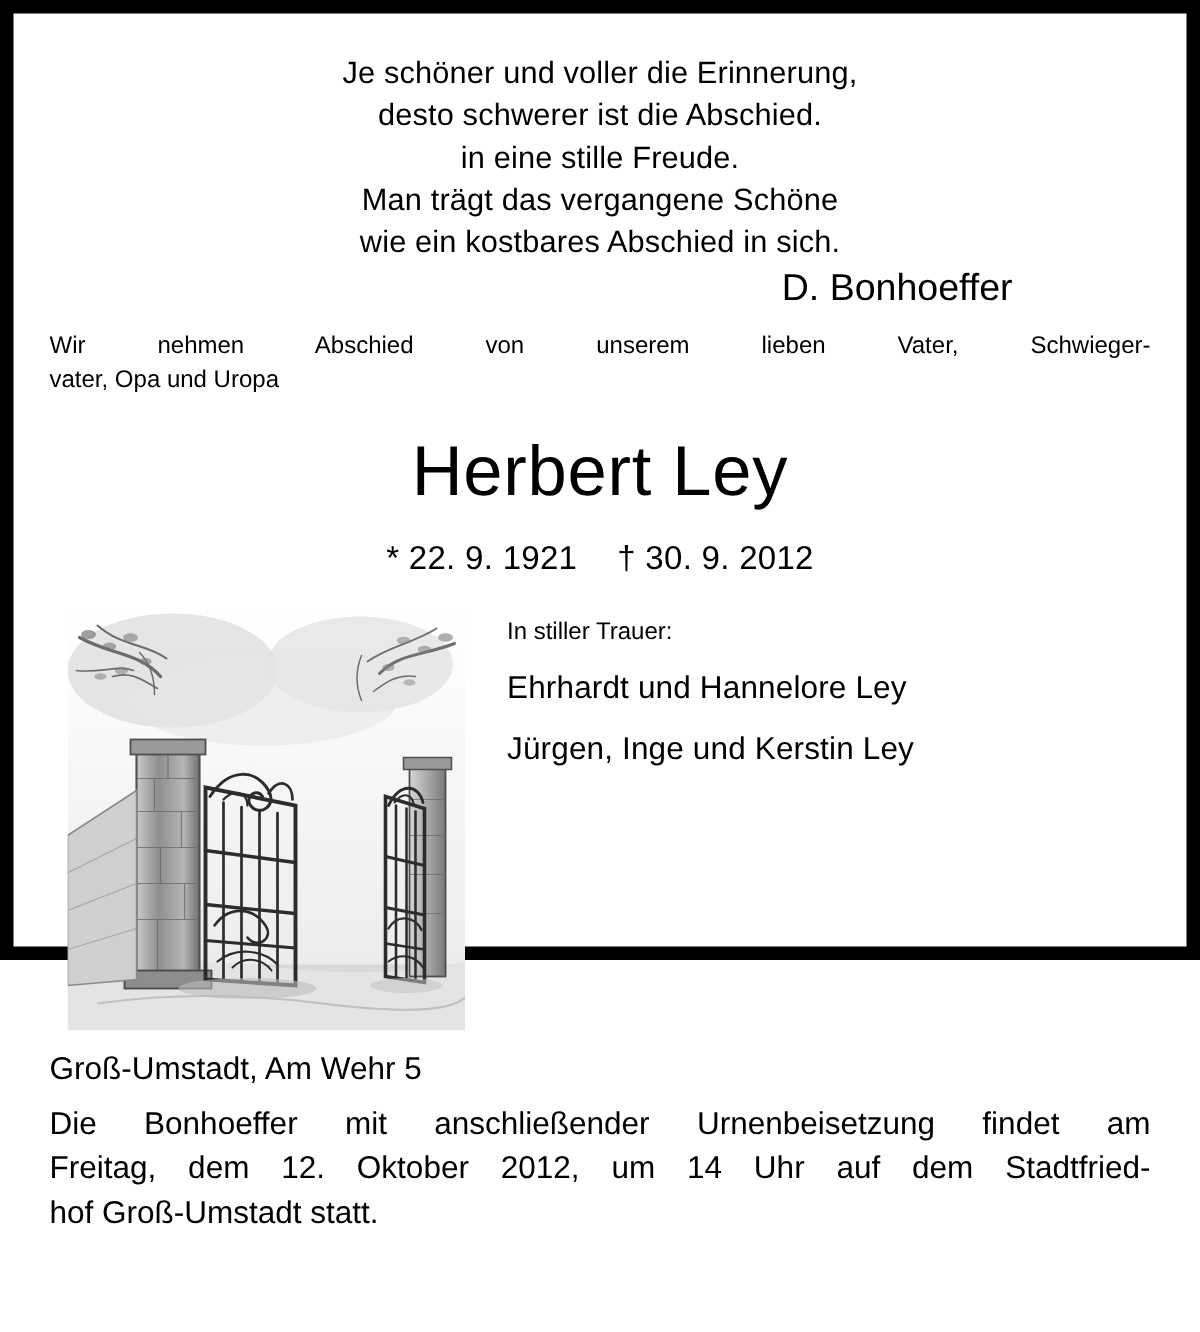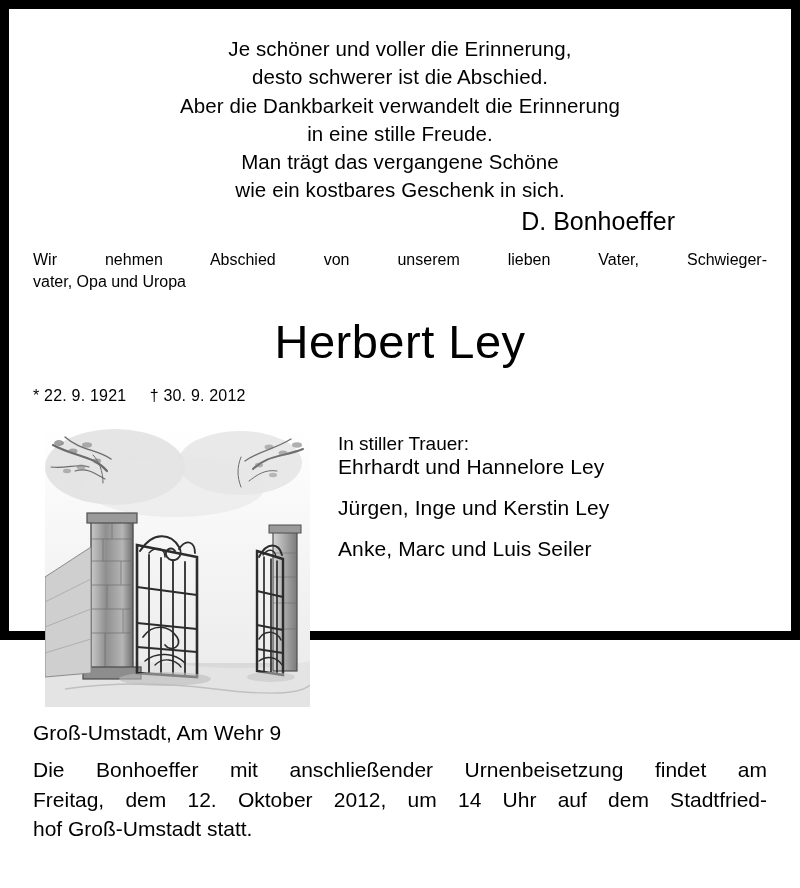--- a/index.html
+++ b/index.html
@@ -56,22 +56,22 @@
   }
   .name {
     text-align: center;
     font-size: 47px;
     font-weight: normal;
     letter-spacing: 0.5px;
     margin-top: 22px;
     line-height: 1.1;
   }
   .dates {
-    text-align: left;
-    font-size: 16px;
+    text-align: center;
+    font-size: 22px;
     margin-top: 19px;
     letter-spacing: 0.2px;
   }
   .dates .sep {
     display: inline-block;
     width: 14px;
   }
   .middle {
     display: flex;
     margin-top: 22px;
@@ -84,21 +84,22 @@
     position: relative;
     overflow: hidden;
     margin-left: 12px;
   }
   .mourners {
     flex: 1 1 auto;
     padding-left: 28px;
     padding-top: 6px;
   }
   .mourners-title {
-    font-size: 19px;
+    font-size: 16px;
+    margin-bottom: 16px;
   }
   .mourner {
     font-size: 21px;
     font-weight: normal;
     margin-bottom: 17px;
     letter-spacing: 0.1px;
   }
   .place {
     font-size: 21px;
     margin-top: 14px;
@@ -119,24 +120,23 @@
   .ill-svg { display: block; }
 </style>
 </head>
 <body>
 
 <div class="obituary">
 
   <div class="poem">
     <div class="line">Je schöner und voller die Erinnerung,</div>
     <div class="line">desto schwerer ist die Abschied.</div>
-    <div class="line">Aber die Dankbarkeit verwandelt die Erinnerung</div>
     <div class="line">in eine stille Freude.</div>
     <div class="line">Man trägt das vergangene Schöne</div>
-    <div class="line">wie ein kostbares Geschenk in sich.</div>
+    <div class="line">wie ein kostbares Abschied in sich.</div>
   </div>
 
   <div class="attribution">D. Bonhoeffer</div>
 
   <div class="intro">
     <span class="l1">Wir nehmen Abschied von unserem lieben Vater, Schwieger-</span>
     <span class="l2">vater, Opa und Uropa</span>
   </div>
 
   <div class="name">Herbert Ley</div>
@@ -285,26 +285,25 @@
 
         <ellipse cx="120" cy="252" rx="46" ry="7" fill="#bdbdbd" opacity="0.6"></ellipse>
         <ellipse cx="226" cy="250" rx="24" ry="5" fill="#c2c2c2" opacity="0.55"></ellipse>
       </svg>
     </div>
 
     <div class="mourners">
       <div class="mourners-title">In stiller Trauer:</div>
       <div class="mourner">Ehrhardt und Hannelore Ley</div>
       <div class="mourner">Jürgen, Inge und Kerstin Ley</div>
-      <div class="mourner">Anke, Marc und Luis Seiler</div>
     </div>
 
   </div>
 
-  <div class="place">Groß-Umstadt, Am Wehr 9</div>
+  <div class="place">Groß-Umstadt, Am Wehr 5</div>
 
   <div class="ceremony">
     <span class="cl justify">Die Bonhoeffer mit anschließender Urnenbeisetzung findet am</span>
     <span class="cl justify">Freitag, dem 12. Oktober 2012, um 14 Uhr auf dem Stadtfried-</span>
     <span class="cl">hof Groß-Umstadt statt.</span>
   </div>
 
 </div>
 
 </body></html>

